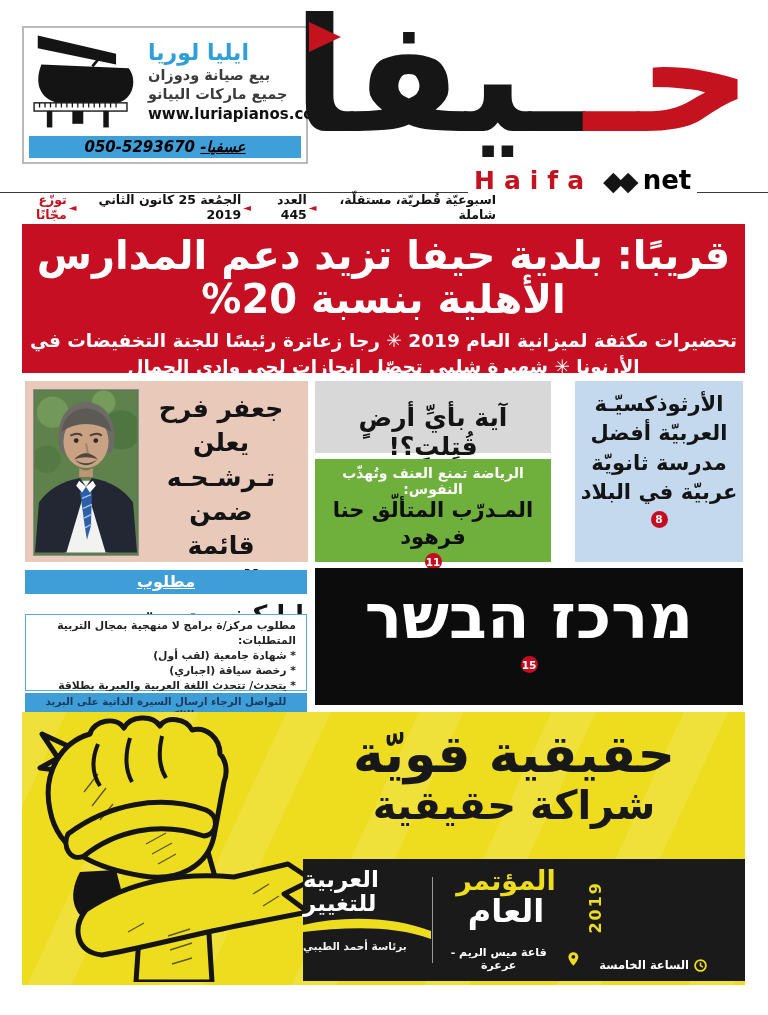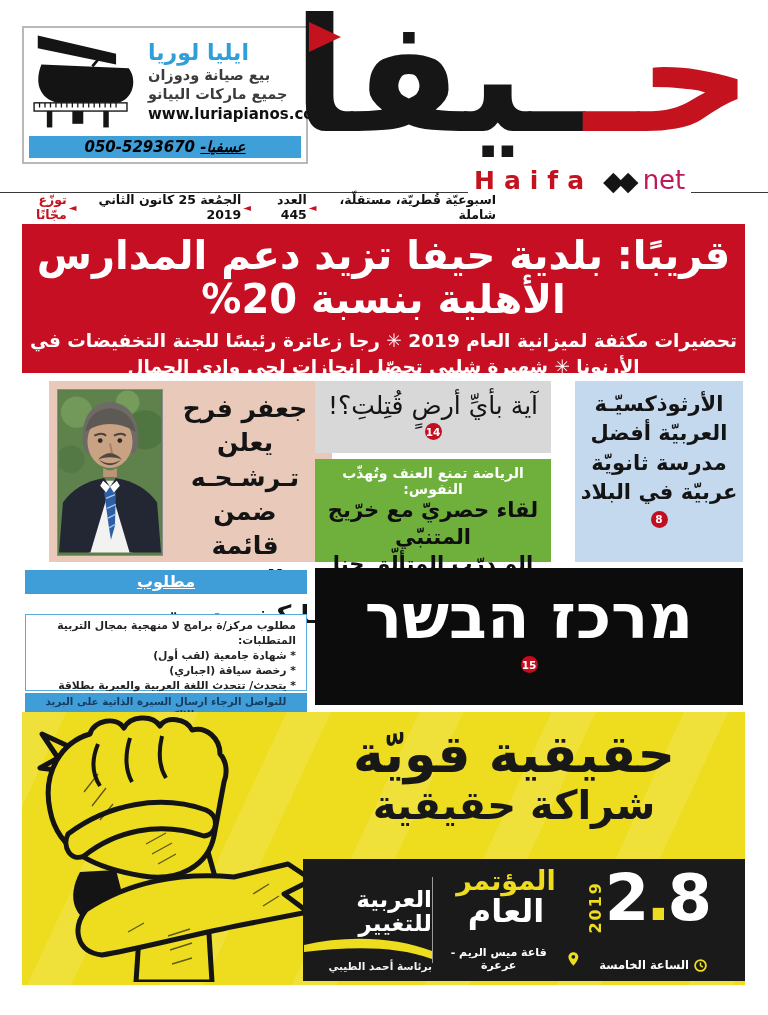--- a/index.html
+++ b/index.html
@@ -22,21 +22,21 @@
 
   .logo-ar{position:absolute;top:-26px;right:16px;font-size:158px;font-weight:bold;color:#161616;
     line-height:1.3;direction:rtl;white-space:nowrap;z-index:3;}
   .logo-ar .ha{color:#c4121f;}
   .logo-flag{position:absolute;left:309px;top:22px;width:0;height:0;z-index:4;
     border-top:15px solid transparent;border-bottom:15px solid transparent;border-left:32px solid #c4121f;}
   .logo-sub{position:absolute;left:468px;top:165px;display:flex;align-items:center;gap:10px;
     direction:ltr;z-index:4;background:#fff;padding:0 6px;}
   .logo-haifa{color:#c4121f;font-size:25px;font-weight:bold;letter-spacing:9px;}
   .logo-diamonds{color:#141414;font-size:27px;letter-spacing:-6px;line-height:1;}
-  .logo-net{color:#be185d;font-size:26px;}
+  .logo-net{color:#000000;font-size:26px;font-weight:bold;}
 
   .info-rule{position:absolute;left:0;top:192px;width:768px;border-top:1.5px solid #3a3a3a;z-index:1;}
   .info-bar{position:absolute;left:10px;top:196px;width:486px;height:22px;display:flex;direction:rtl;
     align-items:center;justify-content:space-between;font-size:12.5px;font-weight:bold;color:#111;z-index:2;}
   .info-sep{color:#c4121f;font-size:10px;margin:0 2px;}
   .info-free{color:#c4121f;}
 
   
   .banner{position:absolute;left:22px;top:224px;width:723px;height:149px;background:#c60f22;
     color:#fff;text-align:center;direction:rtl;}
@@ -44,28 +44,28 @@
   .banner-sub{margin-top:7px;font-size:18.5px;font-weight:bold;line-height:1.42;}
   .banner-pages{margin-top:3px;direction:ltr;}
   .pg-w{display:inline-flex;width:17px;height:17px;border-radius:50%;background:#fff;color:#222;
     font-size:11px;font-weight:bold;align-items:center;justify-content:center;margin:0 2px;}
 
   
   .card{position:absolute;direction:rtl;text-align:center;box-sizing:border-box;}
   .pg{display:inline-flex;width:17px;height:17px;border-radius:50%;background:#c50d20;color:#fff;
     font-size:10.5px;font-weight:bold;align-items:center;justify-content:center;}
 
-  .photo-card{left:25px;top:381px;width:283px;height:181px;background:#e8c9ba;margin-left:24px;}
+  .photo-card{left:25px;top:381px;width:283px;height:181px;background:#e8c9ba;}
   .portrait{position:absolute;left:8px;top:8px;width:104px;height:165px;border:1px solid #8d8d8d;background:#5a7d4a;}
   .photo-card-text{position:absolute;right:4px;top:11px;width:166px;font-size:25px;font-weight:bold;
     color:#141414;line-height:1.37;}
   .photo-card-text .pg{margin-top:5px;}
 
   .gray-card{left:315px;top:381px;width:236px;height:72px;background:#d8d8d8;color:#141414;}
-  .gray-title{padding-top:10px;font-size:25px;font-weight:normal;}
+  .gray-title{padding-top:22px;font-size:25px;font-weight:bold;}
   .gray-card .pg{margin-top:3px;}
 
   .green-card{left:315px;top:459px;width:236px;height:103px;background:#6fb03c;}
   .green-kicker{padding-top:6px;color:#fff;font-size:14px;font-weight:bold;}
   .green-line{color:#0f0f0f;font-size:21px;font-weight:bold;line-height:1.28;}
   .green-card .pg{margin-top:2px;}
 
   .blue-card{left:575px;top:381px;width:168px;height:181px;background:#c4d9ee;color:#141414;}
   .blue-lines{padding-top:9px;font-size:21px;font-weight:bold;line-height:1.4;}
   .blue-card .pg{margin-top:3px;}
@@ -104,21 +104,21 @@
   .year-vert{position:absolute;right:140px;top:22px;color:#eedd1f;font-size:16px;font-weight:bold;
     writing-mode:vertical-rl;transform:rotate(180deg);letter-spacing:2px;}
   .time-line{position:absolute;right:38px;bottom:9px;display:flex;direction:rtl;gap:5px;align-items:center;
     color:#fff;font-size:11.5px;font-weight:bold;}
   .g-event{width:146px;position:relative;text-align:center;padding-top:8px;box-sizing:border-box;}
   .ev1{color:#eedd1f;font-size:27px;font-weight:bold;line-height:1.05;}
   .ev2{color:#fff;font-size:32px;font-weight:bold;line-height:1.0;}
   .venue-line{position:absolute;bottom:9px;width:100%;display:flex;direction:rtl;gap:4px;
     justify-content:center;align-items:center;color:#fff;font-size:11px;font-weight:bold;}
   .v-div{width:1px;background:#9a9a9a;height:86px;align-self:center;}
-  .g-party{flex:1;text-align:right;padding-top:28px;box-sizing:border-box;}
+  .g-party{flex:1;text-align:left;padding-top:8px;box-sizing:border-box;}
   .party-name{color:#fff;font-size:23px;font-weight:bold;line-height:1.05;}
   .party-sub{color:#f2f2f2;font-size:10.5px;font-weight:bold;margin-top:-3px;}
 </style>
 </head>
 <body>
 
 <div class="page">
 
   <div class="piano-ad">
     <div class="piano-ad-inner">
@@ -215,21 +215,20 @@
     </div>
   </div>
 
   <div class="card gray-card">
     <div class="gray-title">آية بأيِّ أرضٍ قُتِلتِ؟!</div>
     <span class="pg">14</span>
   </div>
 
   <div class="card green-card">
     <div class="green-kicker">الرياضة تمنع العنف وتُهذّب النفوس:</div>
-    <div class="green-line">لقاء حصريّ مع خرّيج المتنبّي</div>
     <div class="green-line">المـدرّب المتألّق حنا فرهود</div>
     <span class="pg">11</span>
   </div>
 
   <div class="card blue-card">
     <div class="blue-lines">
       <div>الأرثوذكسيّـة</div>
       <div>العربيّة أفضل</div>
       <div>مدرسة ثانويّة</div>
       <div>عربيّة في البلاد</div>
@@ -285,21 +284,20 @@
       </svg>
     </div>
 
     <div class="slogans">
       <div class="slogan1">حقيقية قويّة</div>
       <div class="slogan2">شراكة حقيقية</div>
     </div>
 
     <div class="conf-panel">
       <div class="g-date">
-        <div class="big-date"><span>2</span><span class="dot">.</span><span>8</span></div>
         <div class="year-vert">2019</div>
         <div class="time-line">
           <svg width="13" height="13" viewBox="0 0 13 13">
             <circle cx="6.5" cy="6.5" r="5.4" fill="none" stroke="#eedd1f" stroke-width="1.8"></circle>
             <path d="M6.5 3.4 v3.2 l2.4 1.6" fill="none" stroke="#eedd1f" stroke-width="1.6"></path>
           </svg>
           <span>الساعة الخامسة</span>
         </div>
       </div>
       <div class="g-event">

